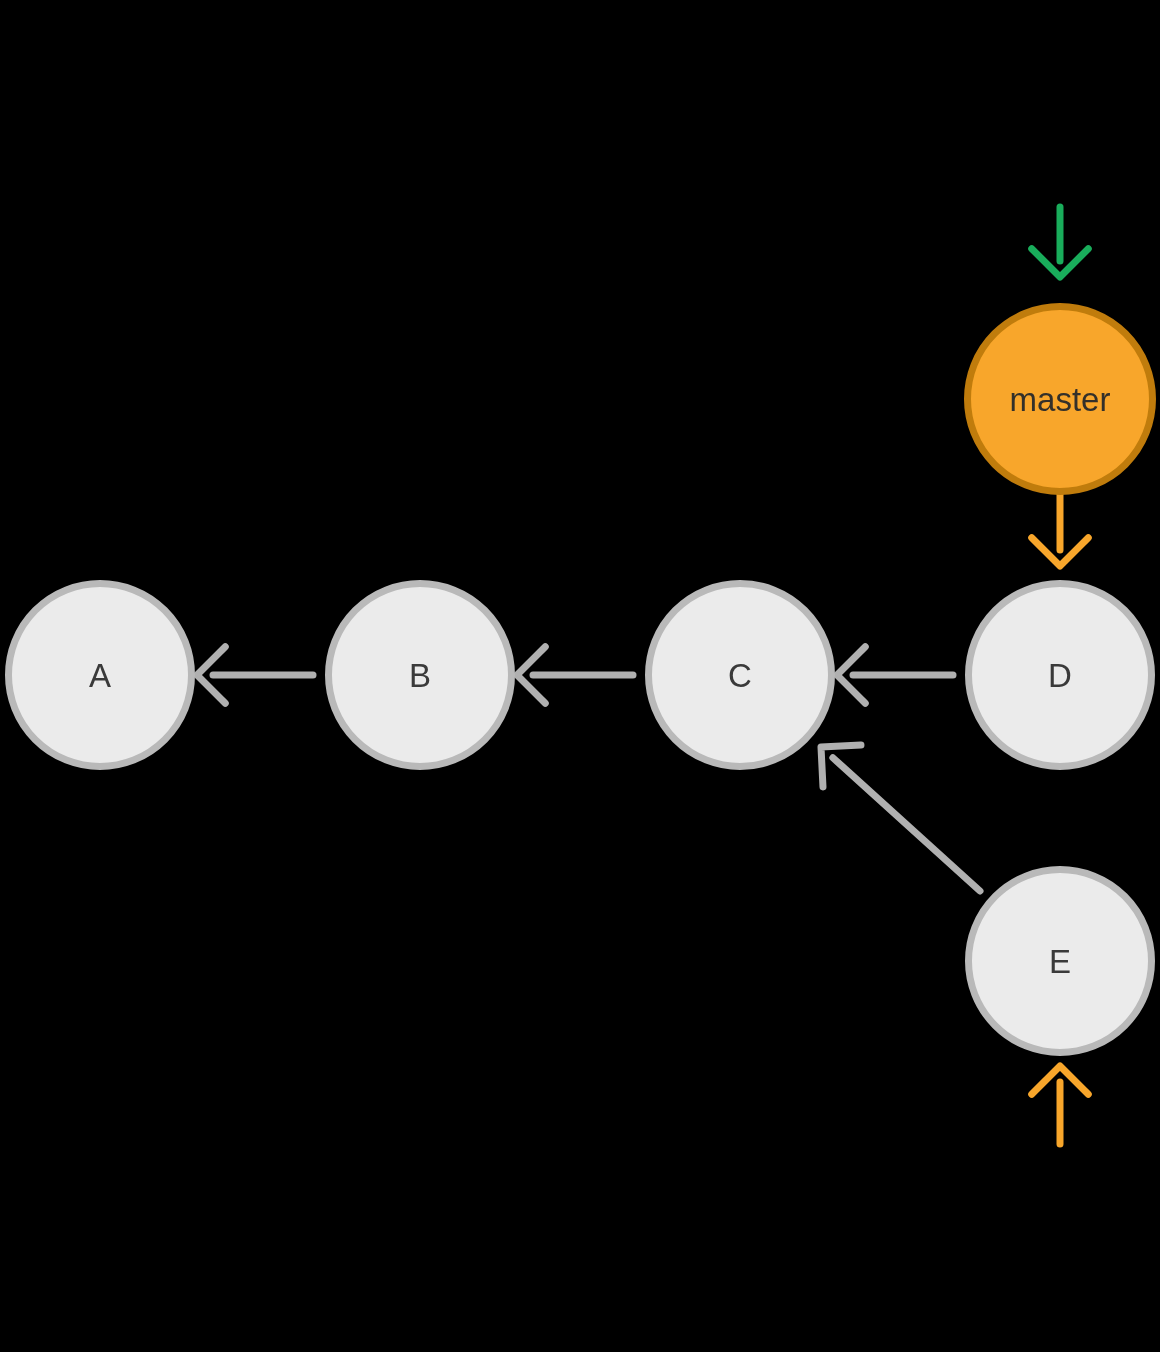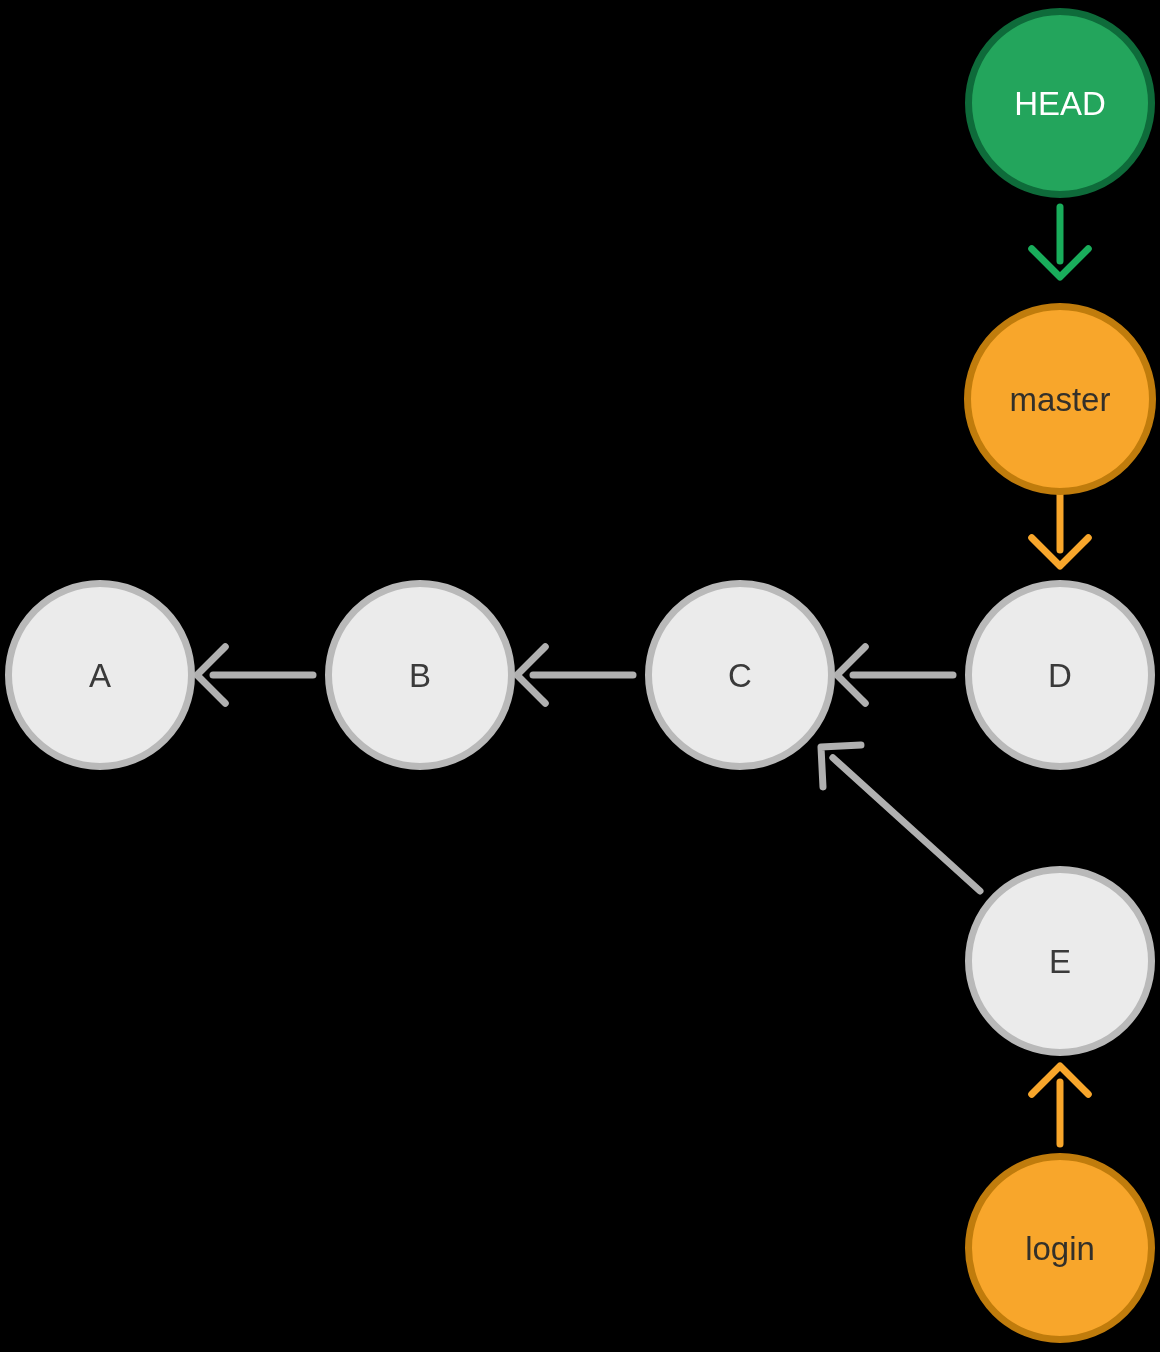--- a/index.html
+++ b/index.html
@@ -60,37 +60,31 @@
       </g>
       <g fill="none" stroke="#b0b0b0" stroke-width="7" stroke-linecap="round" stroke-linejoin="round">
         <path d="M 980 891 L 832.859269976401 757.7404709220235"></path>
         <path d="M 822.9777759953384 786.9510751058374 L 821 747 L 860.9510751058374 745.0222240046616"></path>
       </g>
       <g fill="none" stroke="#f8a62b" stroke-width="7" stroke-linecap="round" stroke-linejoin="round">
         <path d="M 1060 1144 L 1060 1082"></path>
         <path d="M 1031.715728752538 1094.284271247462 L 1060 1066 L 1088.284271247462 1094.284271247462"></path>
       </g>
     </svg>
-<div class="node head" style="left: 965px; top: 8px; width: 190px; height: 190px; background: rgb(35, 165, 92); border-color: rgb(14, 107, 58);">
-      <span class="node-label" style="color: rgb(255, 255, 255);">HEAD</span>
-    </div>
     <div class="node branch" style="left: 964px; top: 303px; width: 192px; height: 192px; background: rgb(248, 166, 43); border-color: rgb(192, 124, 12);">
       <span class="node-label" style="color: rgb(51, 48, 42);">master</span>
     </div>
     <div class="node commit" style="left: 5px; top: 580px; width: 190px; height: 190px; background: rgb(235, 235, 235); border-color: rgb(185, 185, 185);">
       <span class="node-label" style="color: rgb(58, 58, 58);">A</span>
     </div>
     <div class="node commit" style="left: 325px; top: 580px; width: 190px; height: 190px; background: rgb(235, 235, 235); border-color: rgb(185, 185, 185);">
       <span class="node-label" style="color: rgb(58, 58, 58);">B</span>
     </div>
     <div class="node commit" style="left: 645px; top: 580px; width: 190px; height: 190px; background: rgb(235, 235, 235); border-color: rgb(185, 185, 185);">
       <span class="node-label" style="color: rgb(58, 58, 58);">C</span>
     </div>
     <div class="node commit" style="left: 965px; top: 580px; width: 190px; height: 190px; background: rgb(235, 235, 235); border-color: rgb(185, 185, 185);">
       <span class="node-label" style="color: rgb(58, 58, 58);">D</span>
     </div>
     <div class="node commit" style="left: 965px; top: 866px; width: 190px; height: 190px; background: rgb(235, 235, 235); border-color: rgb(185, 185, 185);">
       <span class="node-label" style="color: rgb(58, 58, 58);">E</span>
     </div>
-    <div class="node branch" style="left: 965px; top: 1153px; width: 190px; height: 190px; background: rgb(248, 166, 43); border-color: rgb(192, 124, 12);">
-      <span class="node-label" style="color: rgb(51, 48, 42);">login</span>
-    </div>
   </div>
 
 </body></html>

